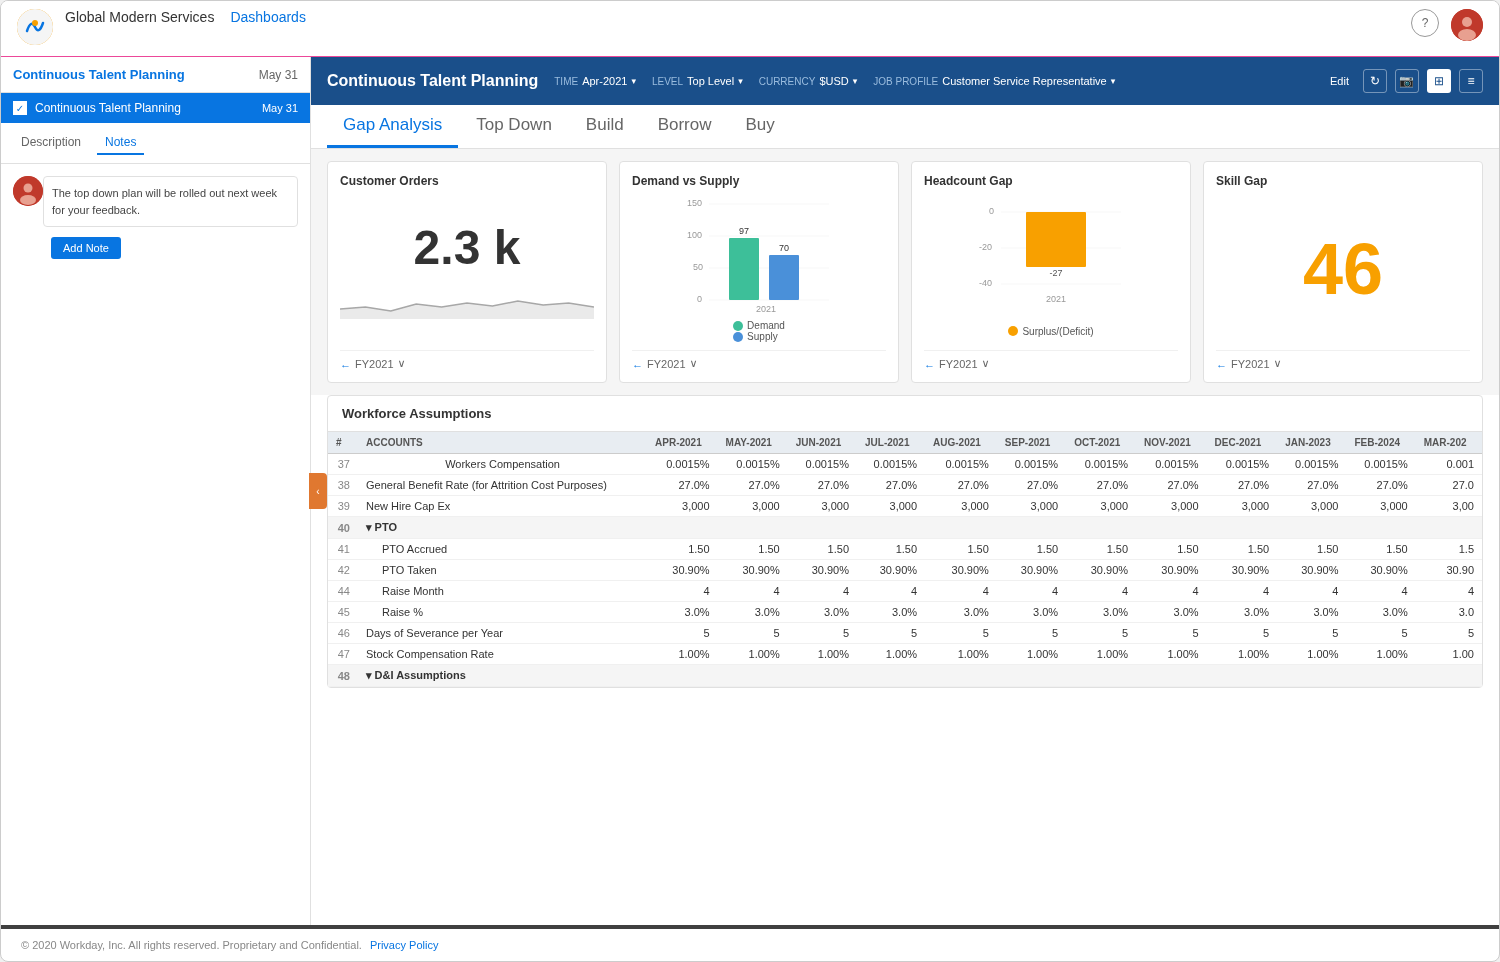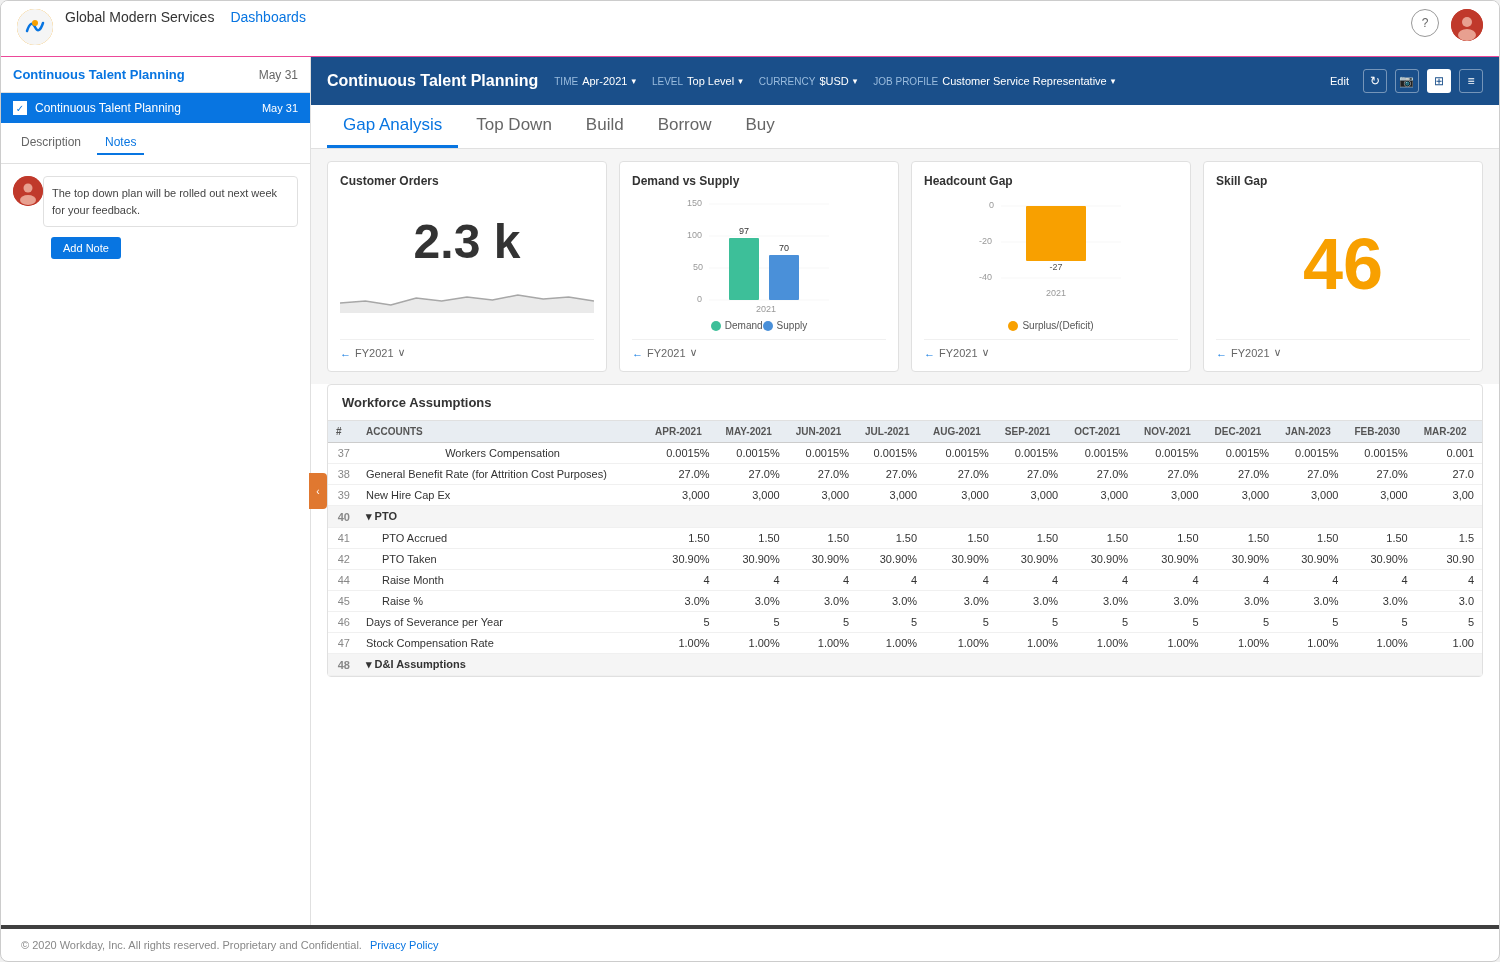--- a/index.html
+++ b/index.html
@@ -69,21 +69,21 @@
     .chart-card { background: #fff; border: 1px solid #e0e0e0; border-radius: 4px; flex: 1; padding: 12px; display: flex; flex-direction: column; min-height: 200px; }
     .chart-title { font-size: 12px; font-weight: 600; color: #333; margin-bottom: 8px; }
     .chart-body { flex: 1; display: flex; flex-direction: column; align-items: center; justify-content: center; }
     .big-number { font-size: 48px; font-weight: 800; color: #333; }
     .big-number-orange { font-size: 72px; font-weight: 800; color: #f8a000; }
     .chart-footer { display: flex; align-items: center; gap: 4px; font-size: 11px; color: #666; margin-top: 8px; border-top: 1px solid #f0f0f0; padding-top: 6px; }
     .chart-footer-arrow { color: #0875e1; }
     
     
     .sparkline-area { width: 100%; height: 40px; margin-top: 4px; }
-    .chart-legend { display: flex; gap: 0; justify-content: center; margin-top: 4px; }
+    .chart-legend { display: flex; gap: 0; justify-content: center; margin-top: 4px; flex-direction: column; }
     .legend-item { display: flex; align-items: center; gap: 4px; font-size: 10px; color: #555; }
     .legend-dot { width: 10px; height: 10px; border-radius: 50%; }
     
     
     .workforce-section { background: #fff; margin: 0 16px 8px; border: 1px solid #e0e0e0; border-radius: 4px; }
     .workforce-title { font-size: 13px; font-weight: 600; padding: 10px 14px; border-bottom: 1px solid #e0e0e0; }
     .table-container { overflow-x: auto; max-height: 260px; overflow-y: auto; }
     table { width: 100%; border-collapse: collapse; font-size: 11px; }
     table th { background: #e8edf2; color: #555; font-weight: 600; padding: 5px 8px; text-align: left; border-bottom: 1px solid #ccc; white-space: nowrap; position: sticky; top: 0; z-index: 1; font-size: 10px; }
     table td { padding: 4px 8px; border-bottom: 1px solid #f0f0f0; color: #333; white-space: nowrap; text-align: right; }
@@ -318,21 +318,21 @@
                 <th>APR-2021</th>
                 <th>MAY-2021</th>
                 <th>JUN-2021</th>
                 <th>JUL-2021</th>
                 <th>AUG-2021</th>
                 <th>SEP-2021</th>
                 <th>OCT-2021</th>
                 <th>NOV-2021</th>
                 <th>DEC-2021</th>
                 <th>JAN-2023</th>
-                <th>FEB-2030</th>
+                <th>FEB-2024</th>
                 <th>MAR-202</th>
               </tr>
             </thead>
             <tbody id="workforce-tbody">
             <tr>
                   <td>37</td>
                   <td style="text-align: center; padding-left: 8px;">Workers Compensation</td>
                   <td>0.0015%</td>
                   <td>0.0015%</td>
                   <td>0.0015%</td>

